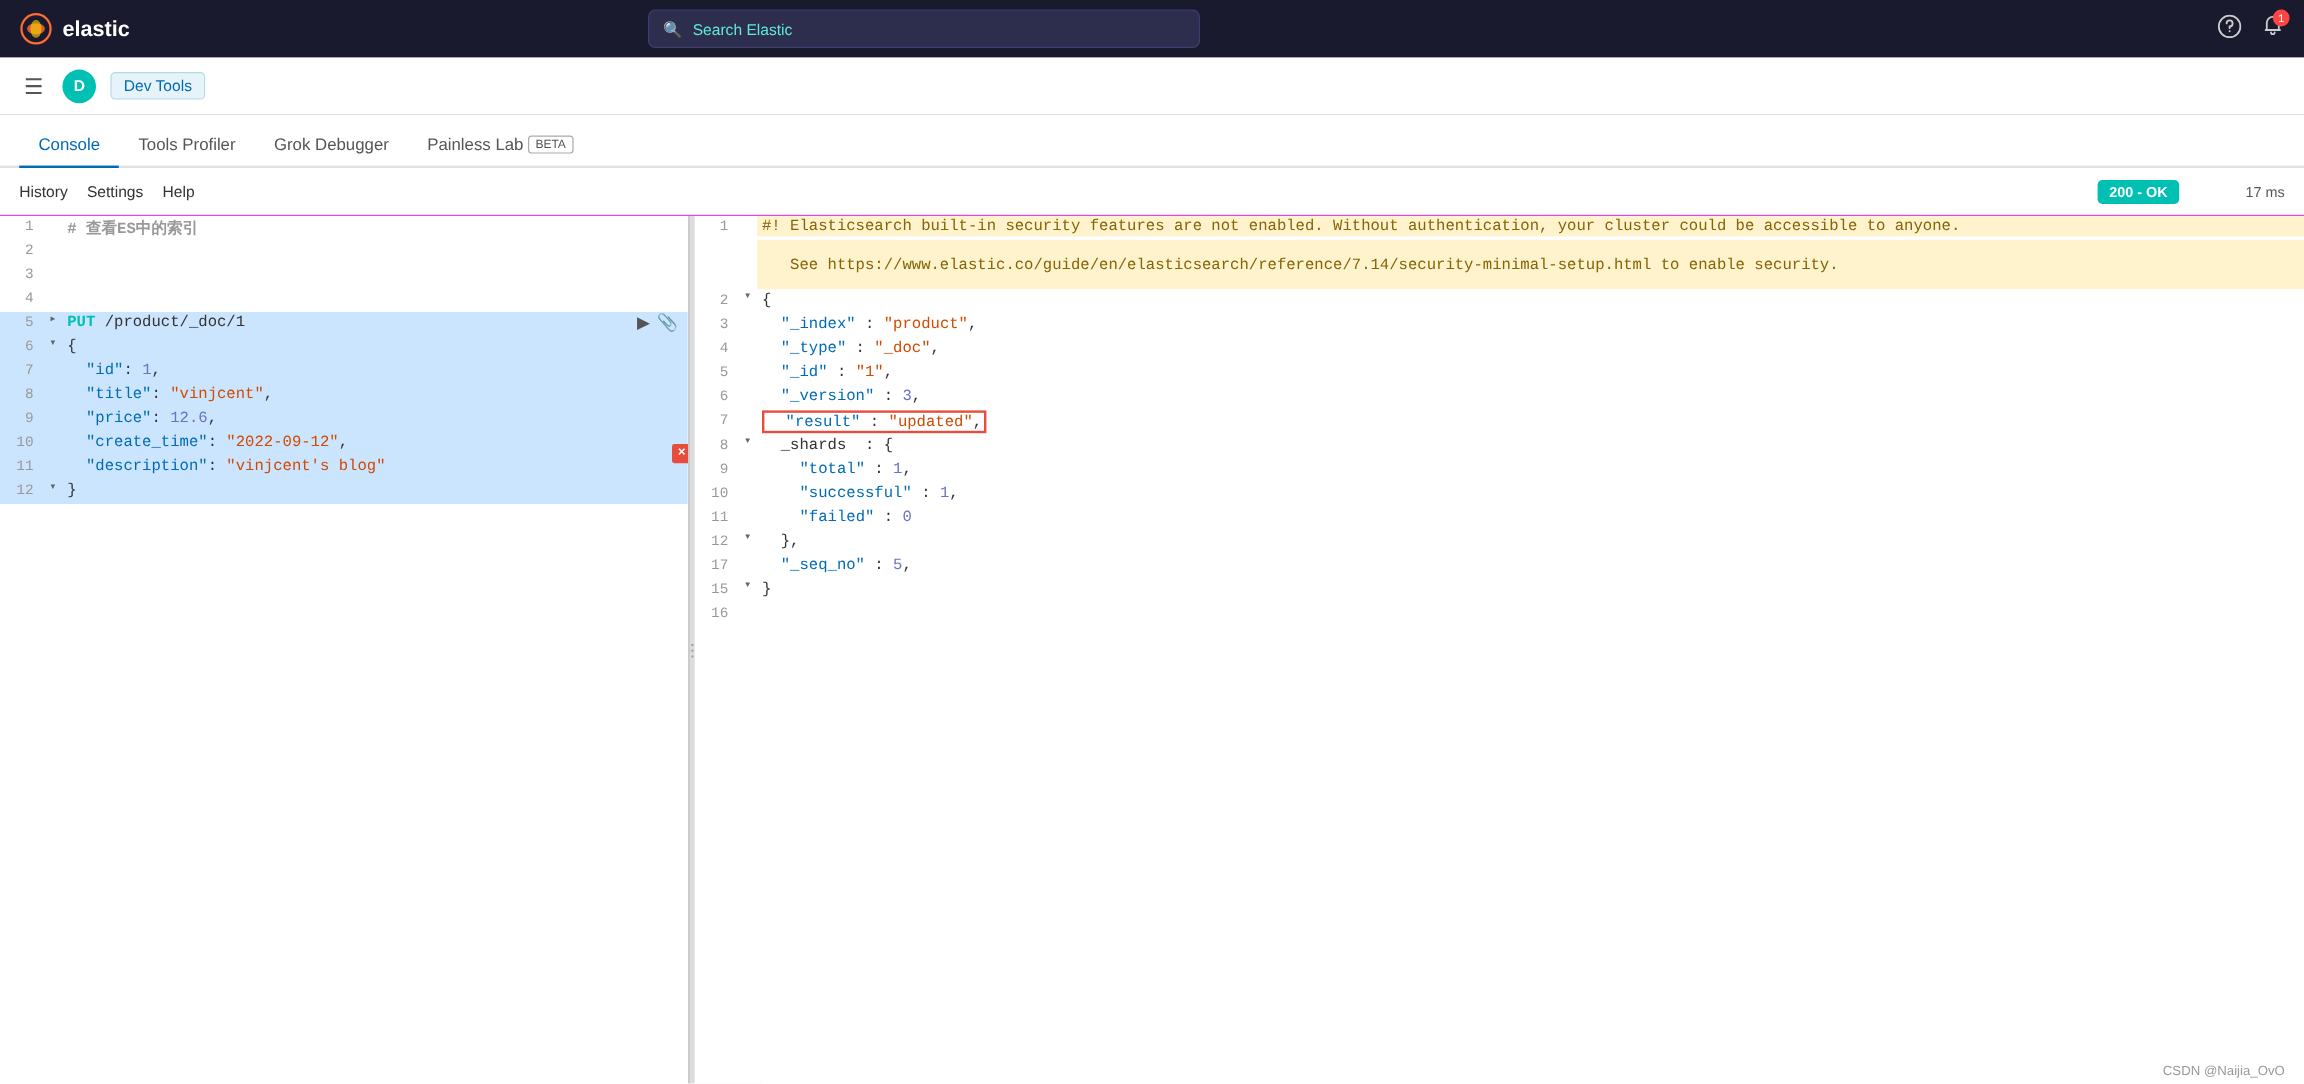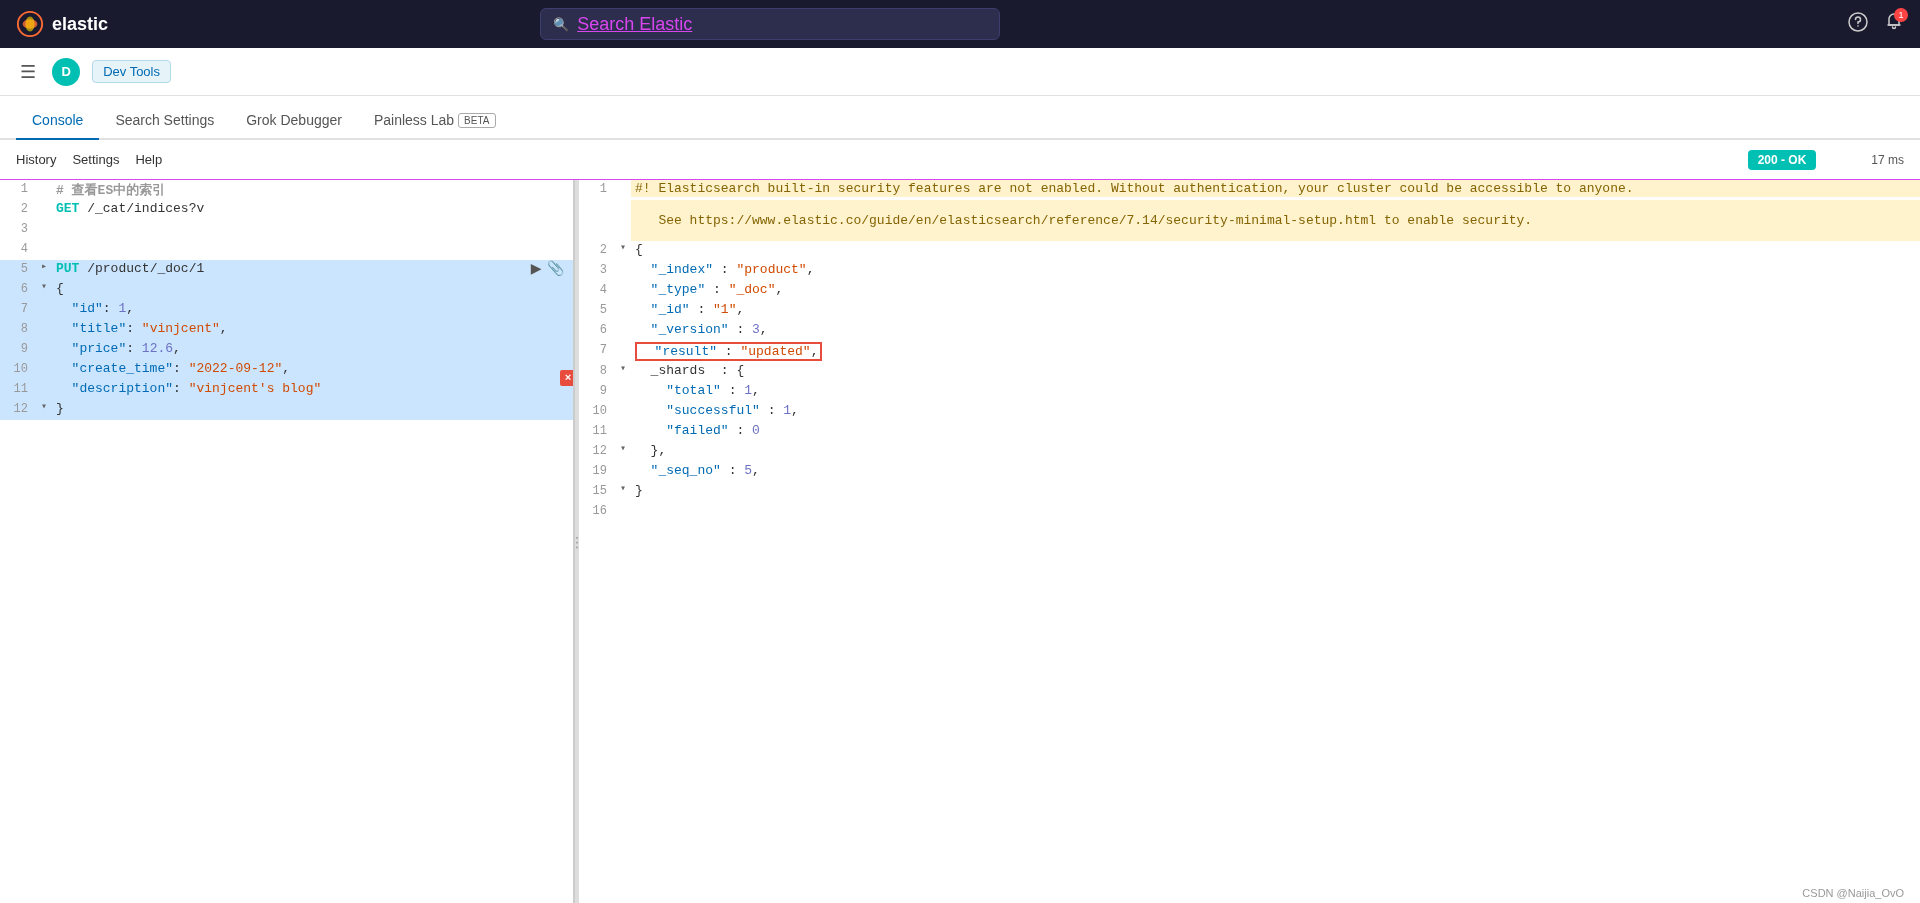--- a/index.html
+++ b/index.html
@@ -36,23 +36,22 @@
       border: 1px solid #3d3d6e;
       border-radius: 6px;
       height: 32px;
       display: flex;
       align-items: center;
       padding: 0 12px;
       gap: 8px;
       cursor: text;
     }
     .search-bar-text {
-      color: #d946ef;
-      font-size: 18px;
-      text-decoration: underline;
+      color: #5eead4;
+      font-size: 13px;
     }
     .nav-icons {
       display: flex;
       align-items: center;
       gap: 16px;
       margin-left: auto;
     }
     .nav-icon {
       color: #ccc;
       font-size: 18px;
@@ -381,21 +380,21 @@
 </div>
 
 <div class="app-bar">
   <button class="hamburger-btn">☰</button>
   <div class="app-avatar">D</div>
   <span class="app-name-badge">Dev Tools</span>
 </div>
 
 <div class="tab-bar">
   <div class="tab active">Console</div>
-  <div class="tab">Search Settings</div>
+  <div class="tab">Tools Profiler</div>
   <div class="tab">Grok Debugger</div>
   <div class="tab tab-with-beta">
     Painless Lab <span class="beta-badge">BETA</span>
   </div>
 </div>
 
 <div class="action-bar">
   <button class="action-btn">History</button>
   <button class="action-btn">Settings</button>
   <button class="action-btn">Help</button>
@@ -409,21 +408,20 @@
 
     <div class="code-line">
       <span class="line-num">1</span>
       <span class="line-gutter"></span>
       <span class="line-content c-comment"># 查看ES中的索引</span>
     </div>
 
     <div class="code-line">
       <span class="line-num">2</span>
       <span class="line-gutter"></span>
-      <span class="line-content"><span class="c-method-get">GET</span> <span class="c-path">/_cat/indices?v</span></span>
     </div>
 
     <div class="code-line">
       <span class="line-num">3</span>
       <span class="line-gutter"></span>
       <span class="line-content"></span>
     </div>
 
     <div class="code-line">
       <span class="line-num">4</span>
@@ -562,21 +560,21 @@
       <span class="output-content">    <span class="c-key">"failed"</span> : <span class="c-num">0</span></span>
     </div>
 
     <div class="output-line">
       <span class="output-line-num">12</span>
       <span class="output-gutter" style="color:#666;">▾</span>
       <span class="output-content">  },</span>
     </div>
 
     <div class="output-line">
-      <span class="output-line-num">19</span>
+      <span class="output-line-num">17</span>
       <span class="output-gutter"></span>
       <span class="output-content">  <span class="c-key">"_seq_no"</span> : <span class="c-num">5</span>,</span>
     </div>
 
 
     <div class="output-line">
       <span class="output-line-num">15</span>
       <span class="output-gutter" style="color:#666;">▾</span>
       <span class="output-content">}</span>
     </div>

